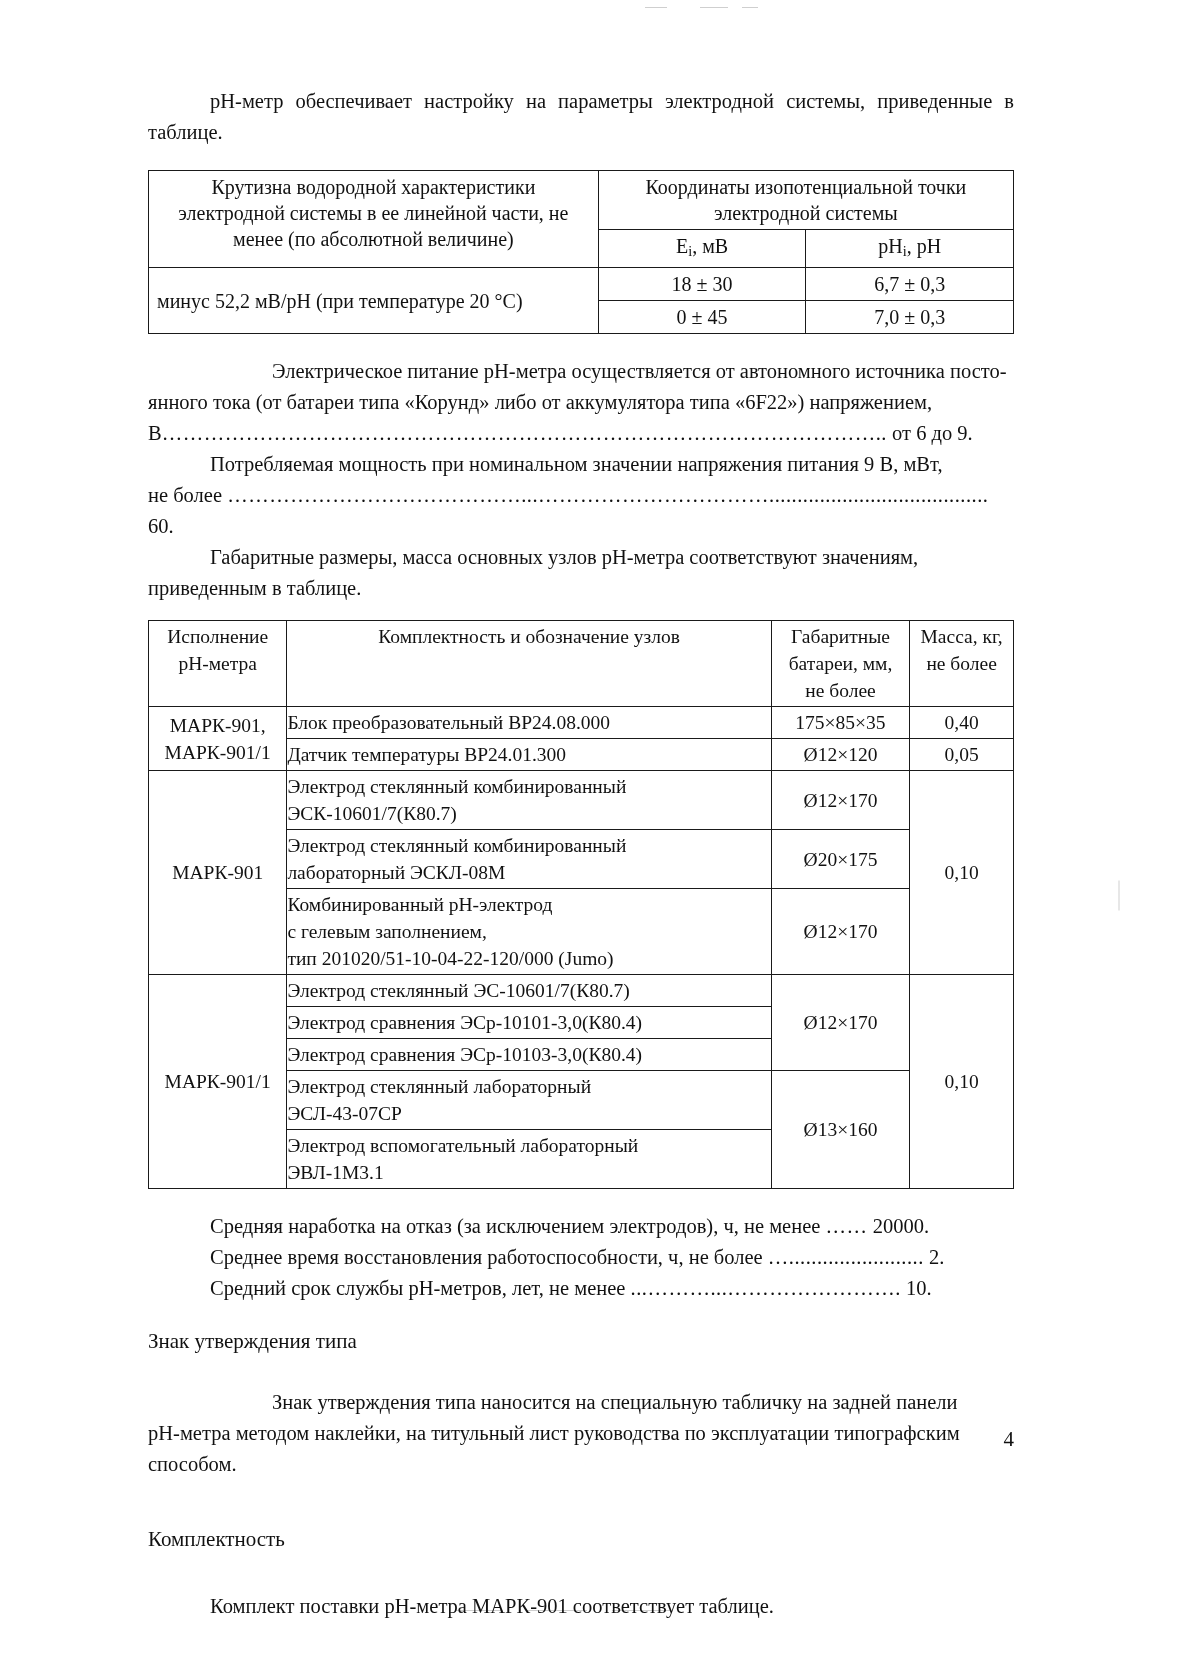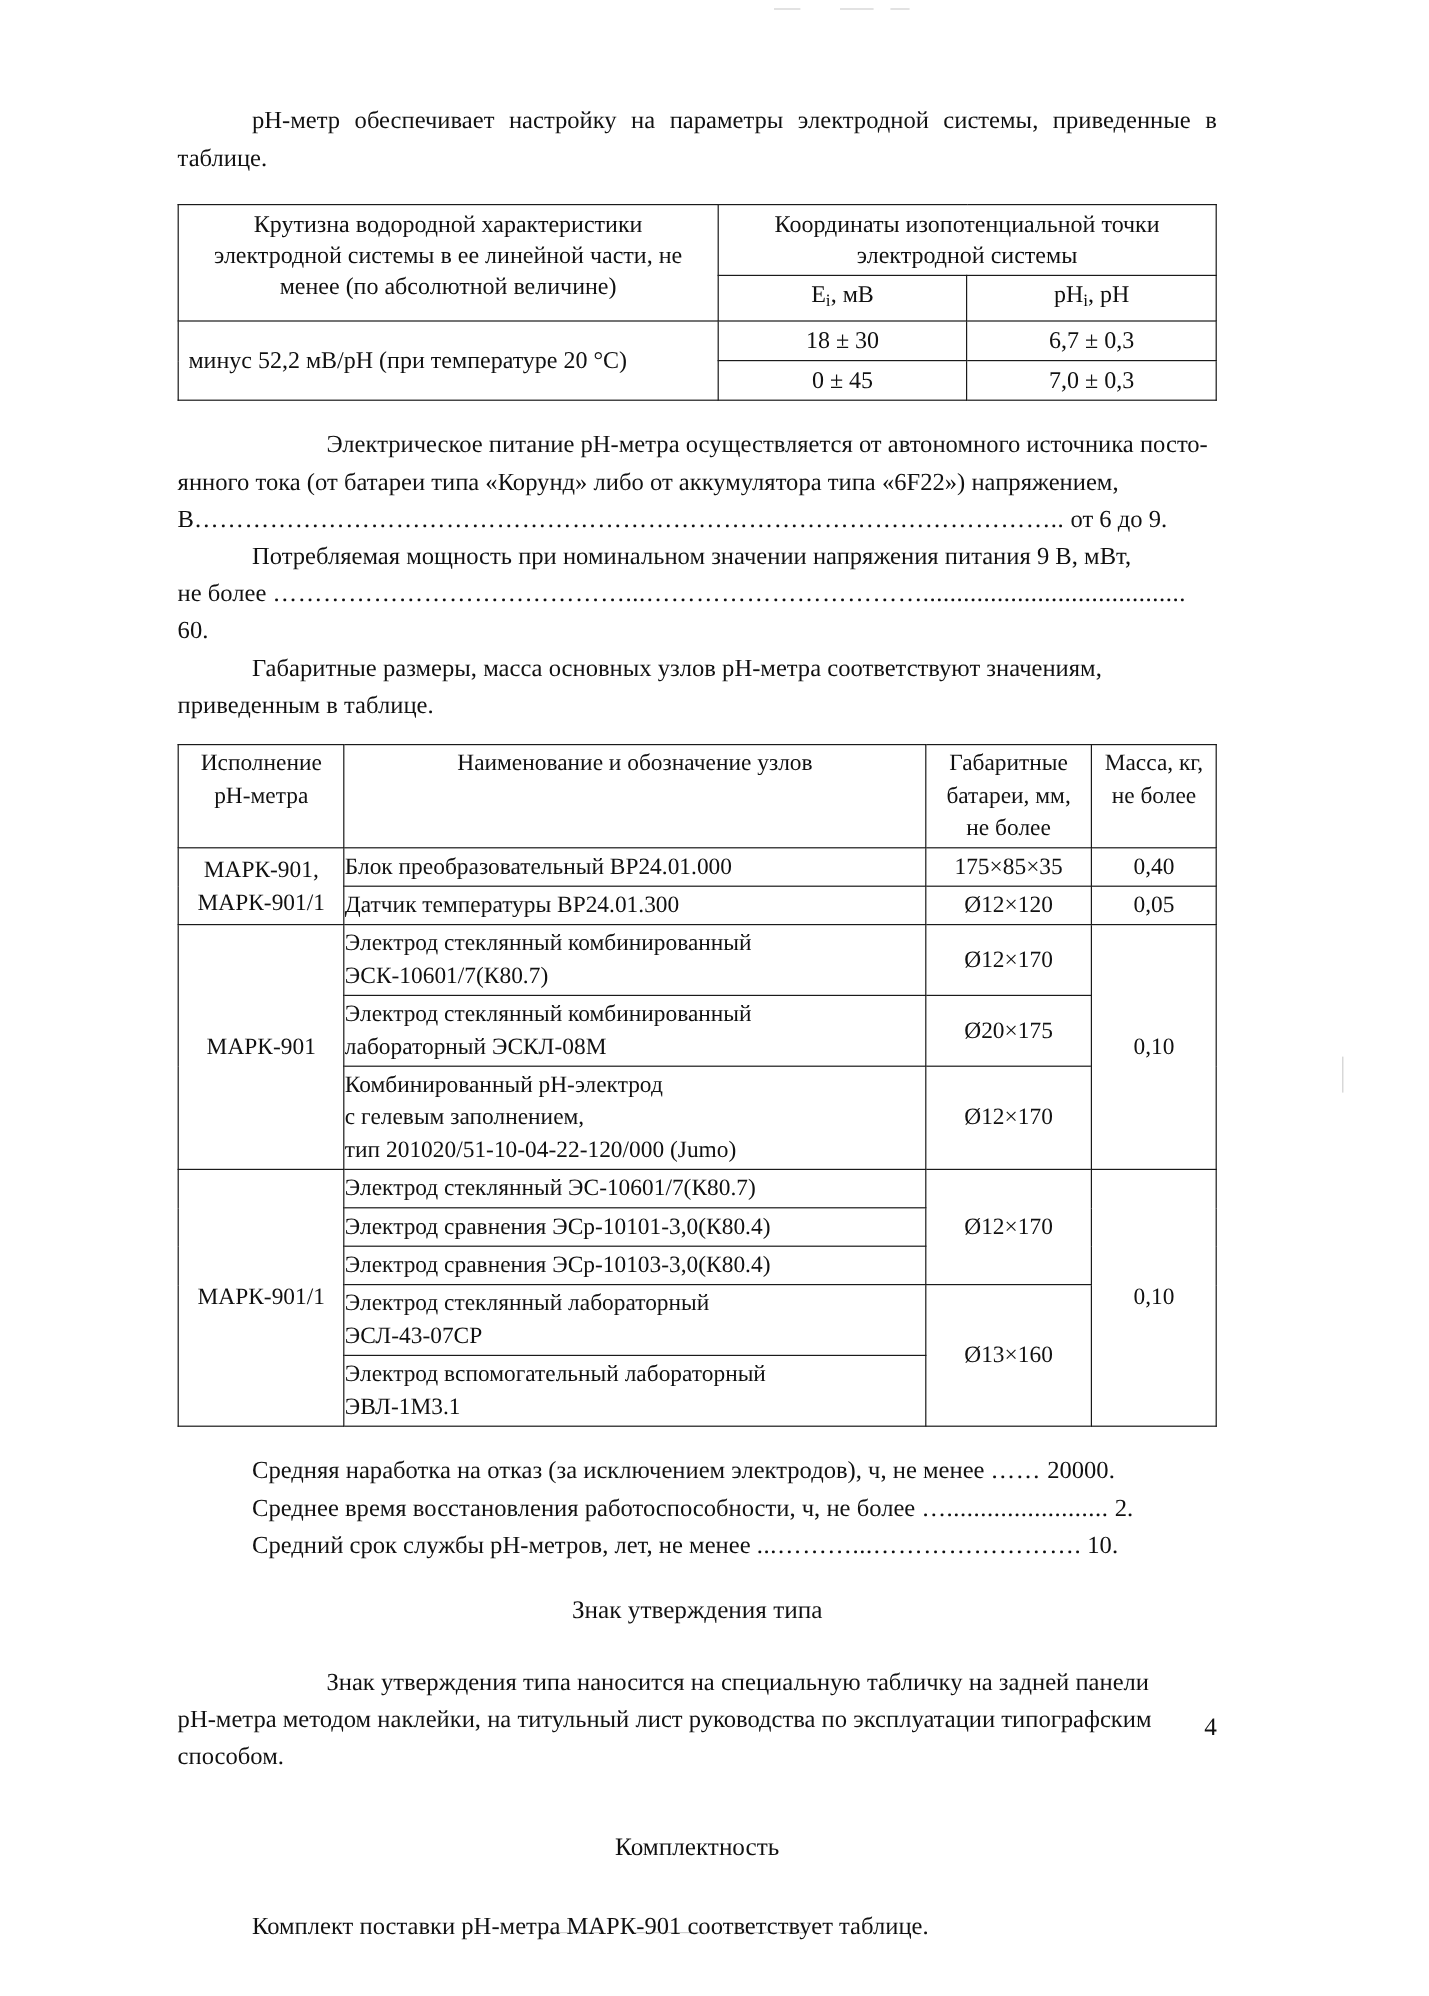--- a/index.html
+++ b/index.html
@@ -37,21 +37,21 @@
     margin: 0;
     font-size: 20.5px;
     line-height: 31px;
     text-align: justify;
     text-justify: inter-word;
   }
   p.indent { text-indent: 62px; }
   p.nojust { text-align: left; }
 
   .heading {
-    text-align: center;
+    text-align: left;
     font-size: 21px;
     line-height: 31px;
     margin: 0;
   }
 
   
   table {
     border-collapse: collapse;
     width: 100%;
     font-size: 20px;
@@ -144,38 +144,38 @@
     <p class="nojust"><span>приведенным в таблице.</span></p>
 
     <table class="tbl2">
 
       <tbody>
           <tr>
         <td class="c top" style="width:16%;">
           <div>Исполнение</div>
           <div>pH-метра</div>
         </td>
-        <td class="c top" style="width:56%;">Наименование и обозначение узлов</td>
+        <td class="c top" style="width:56%;">Комплектность и обозначение узлов</td>
         <td class="c top" style="width:16%;">
           <div>Габаритные</div>
           <div>батареи, мм,</div>
           <div>не более</div>
         </td>
         <td class="c top" style="width:12%;">
           <div>Масса, кг,</div>
           <div>не более</div>
         </td>
       </tr>
 
       <tr>
         <td class="c" rowspan="2">
           <div>МАРК-901,</div>
           <div>МАРК-901/1</div>
         </td>
-        <td class="l">Блок преобразовательный ВР24.01.000</td>
+        <td class="l">Блок преобразовательный ВР24.08.000</td>
         <td class="c">175×85×35</td>
         <td class="c">0,40</td>
       </tr>
       <tr>
         <td class="l">Датчик температуры ВР24.01.300</td>
         <td class="c">Ø12×120</td>
         <td class="c">0,05</td>
       </tr>
 
       <tr>

